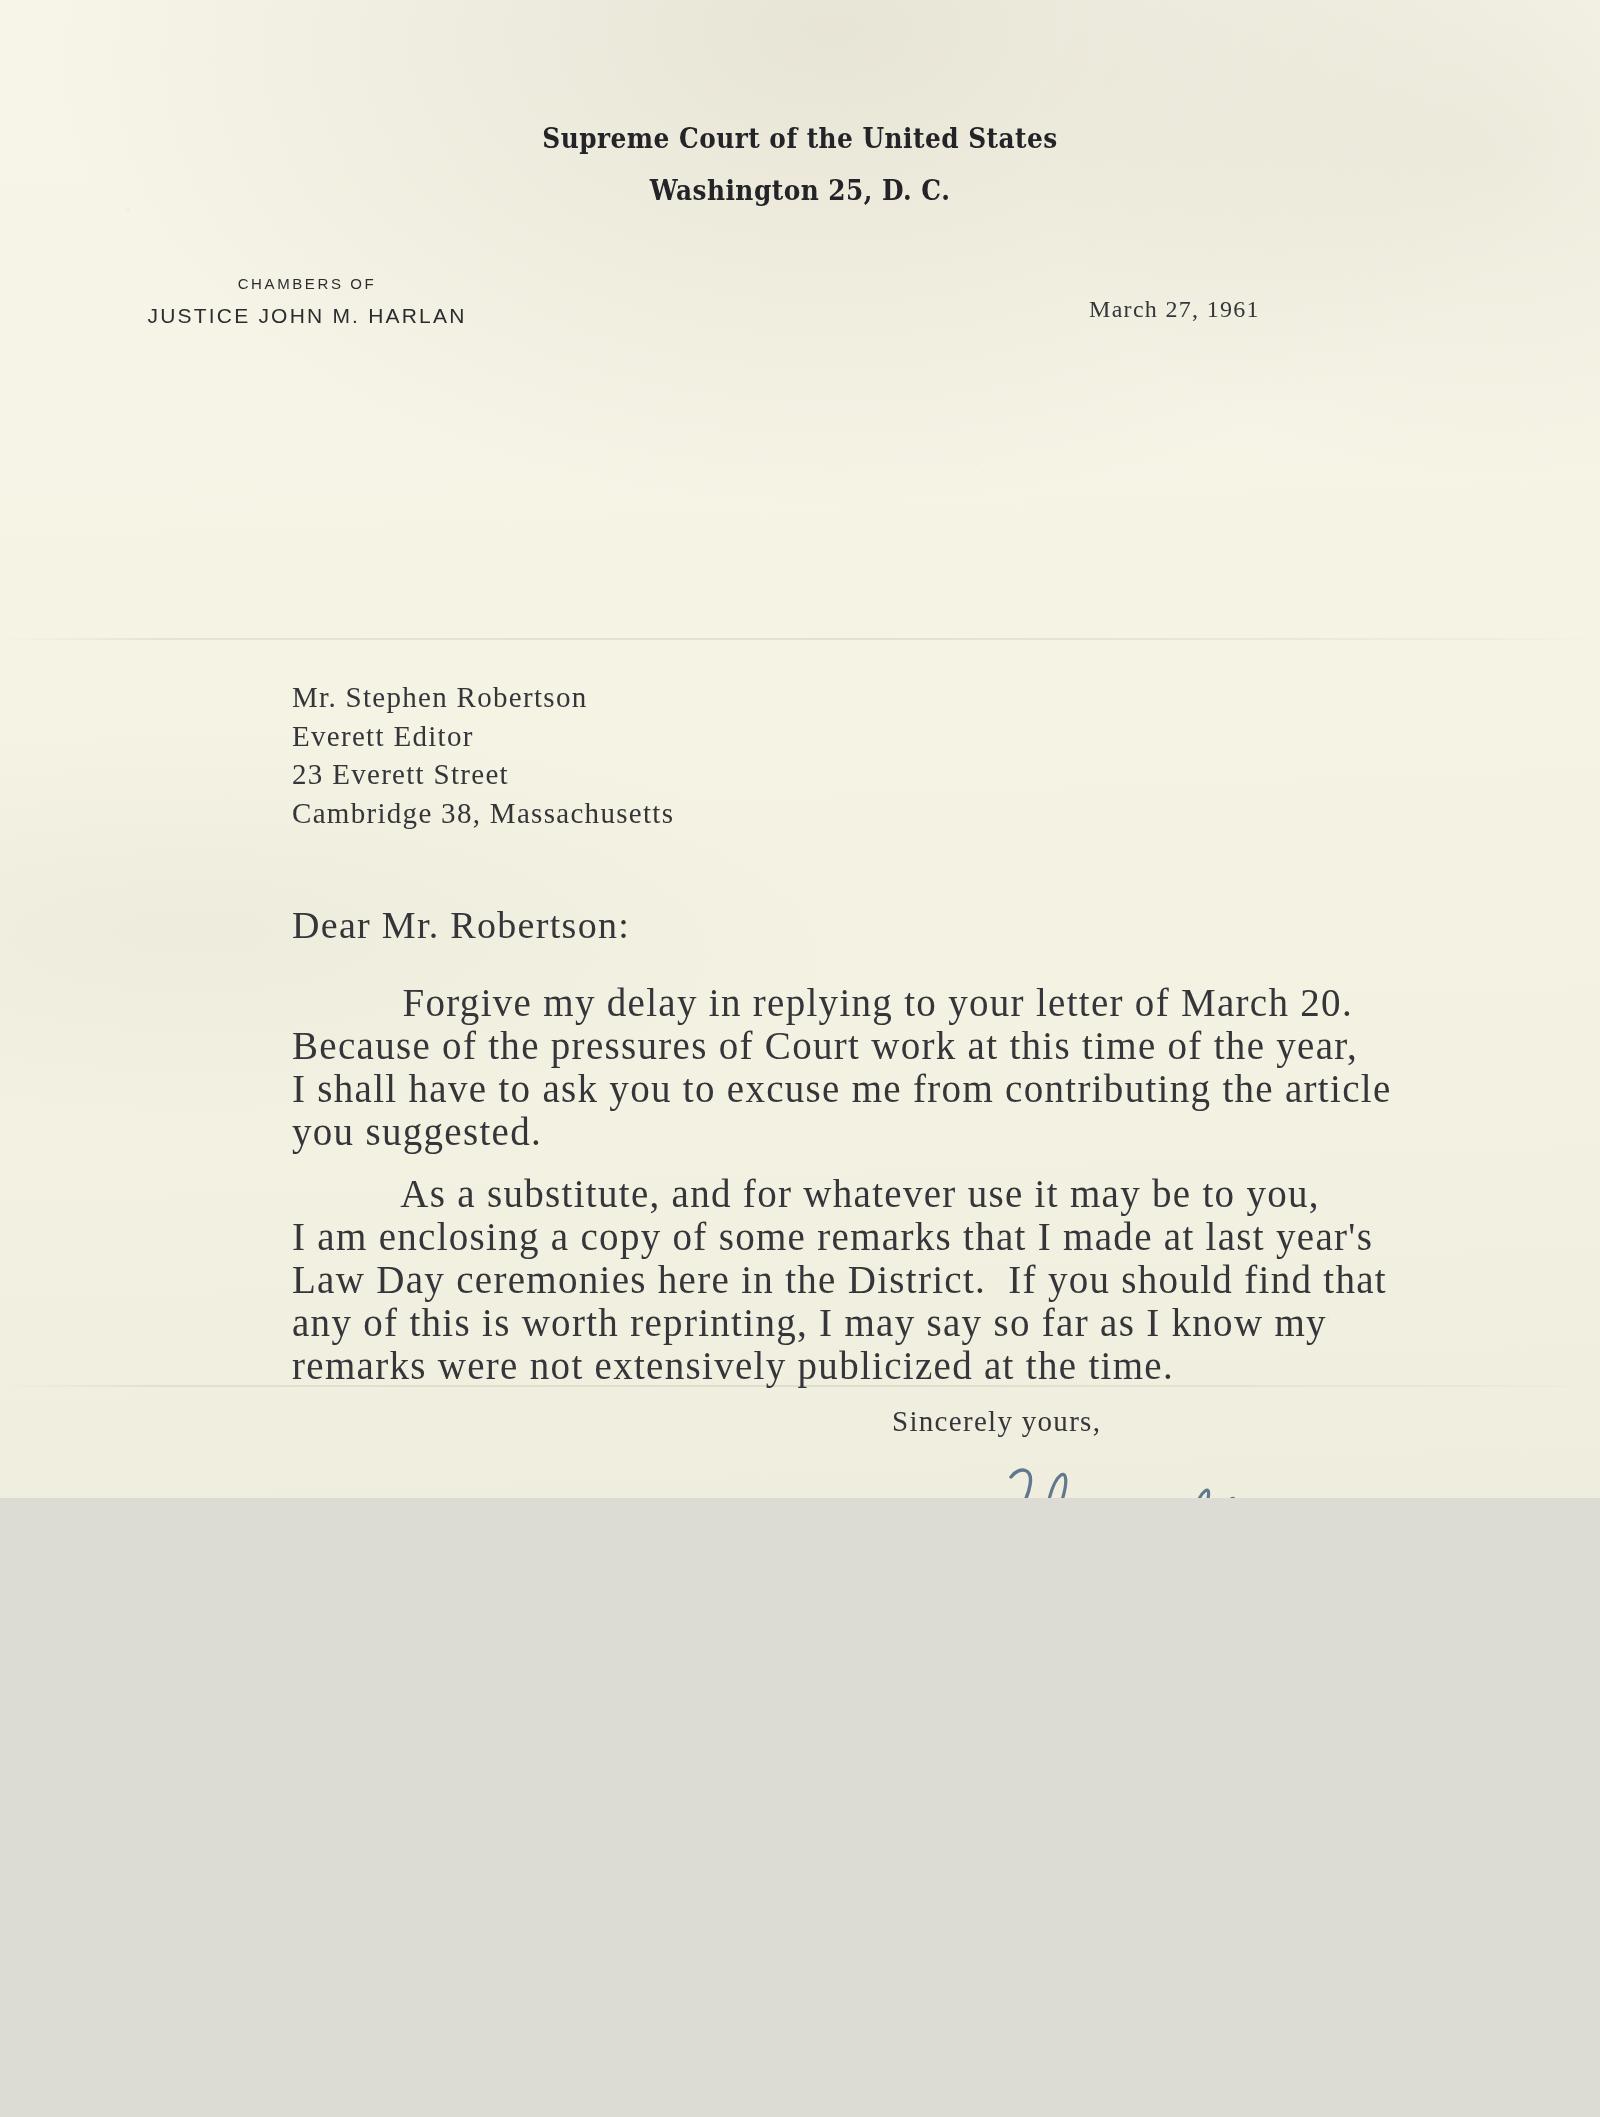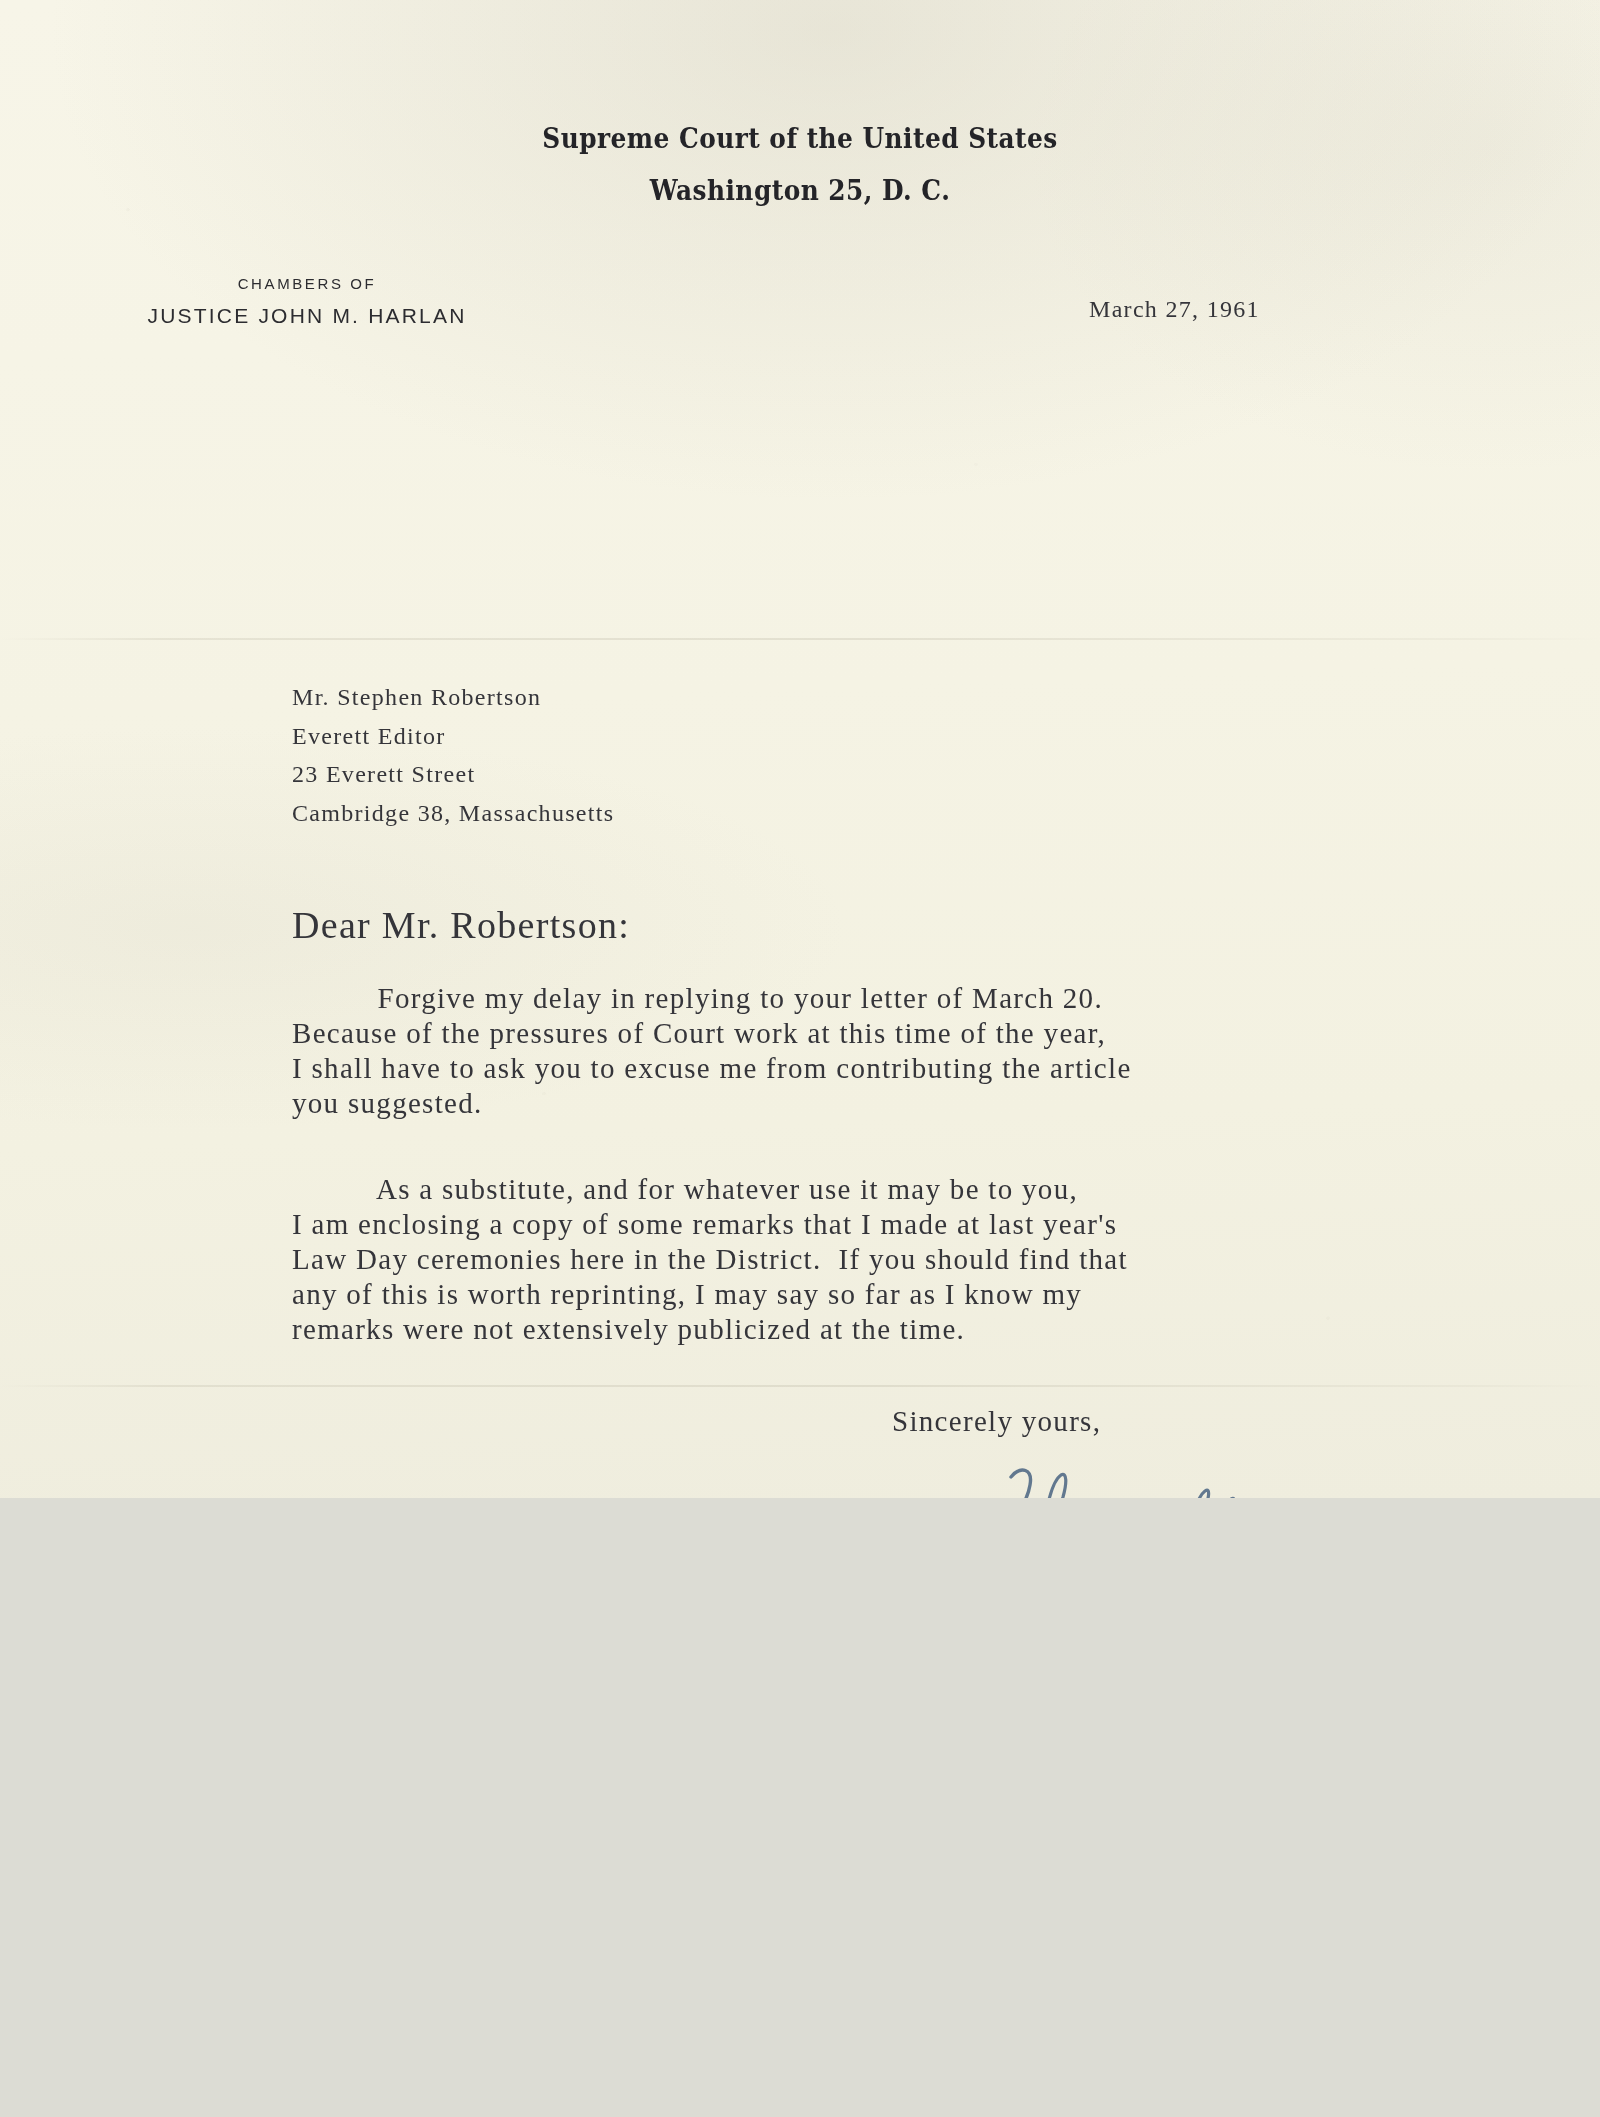--- a/index.html
+++ b/index.html
@@ -112,37 +112,37 @@
     top: 290px;
     left: 1089px;
     font-size: 24px;
     line-height: 38px;
   }
 
   .address {
     position: absolute;
     top: 678px;
     left: 292px;
-    font-size: 24px;
+    font-size: 29px;
     line-height: 38.5px;
   }
 
   .salutation {
     position: absolute;
     top: 906px;
     left: 292px;
     font-size: 38px;
     line-height: 38.5px;
   }
 
   .para {
     position: absolute;
     left: 292px;
-    font-size: 29px;
-    line-height: 35px;
+    font-size: 39px;
+    line-height: 43px;
   }
   .para-1 { top: 981px; }
   .para-2 { top: 1172px; }
 
   .closing {
     position: absolute;
     top: 1402px;
     left: 892px;
     font-size: 29px;
     line-height: 38.5px;

